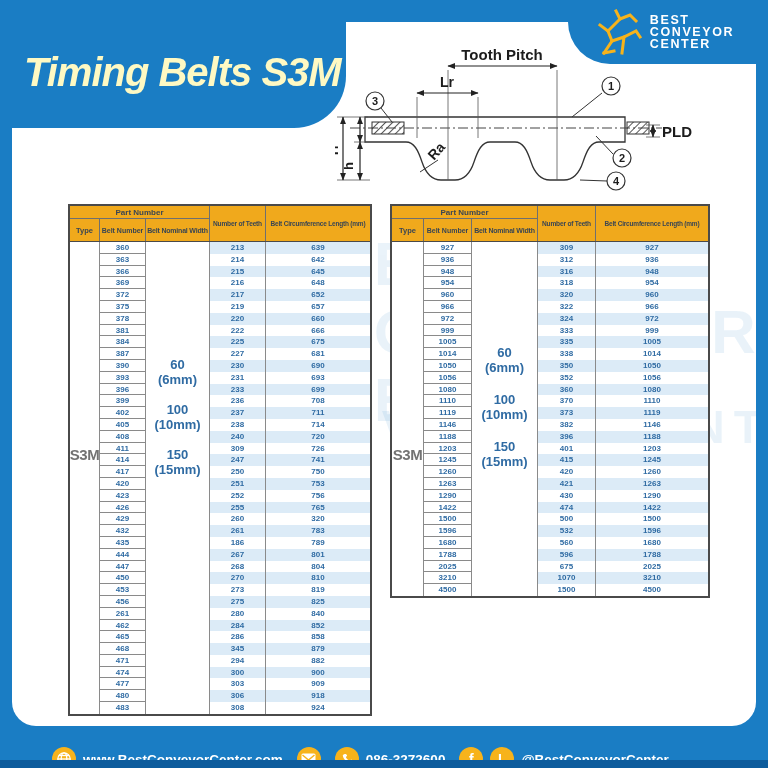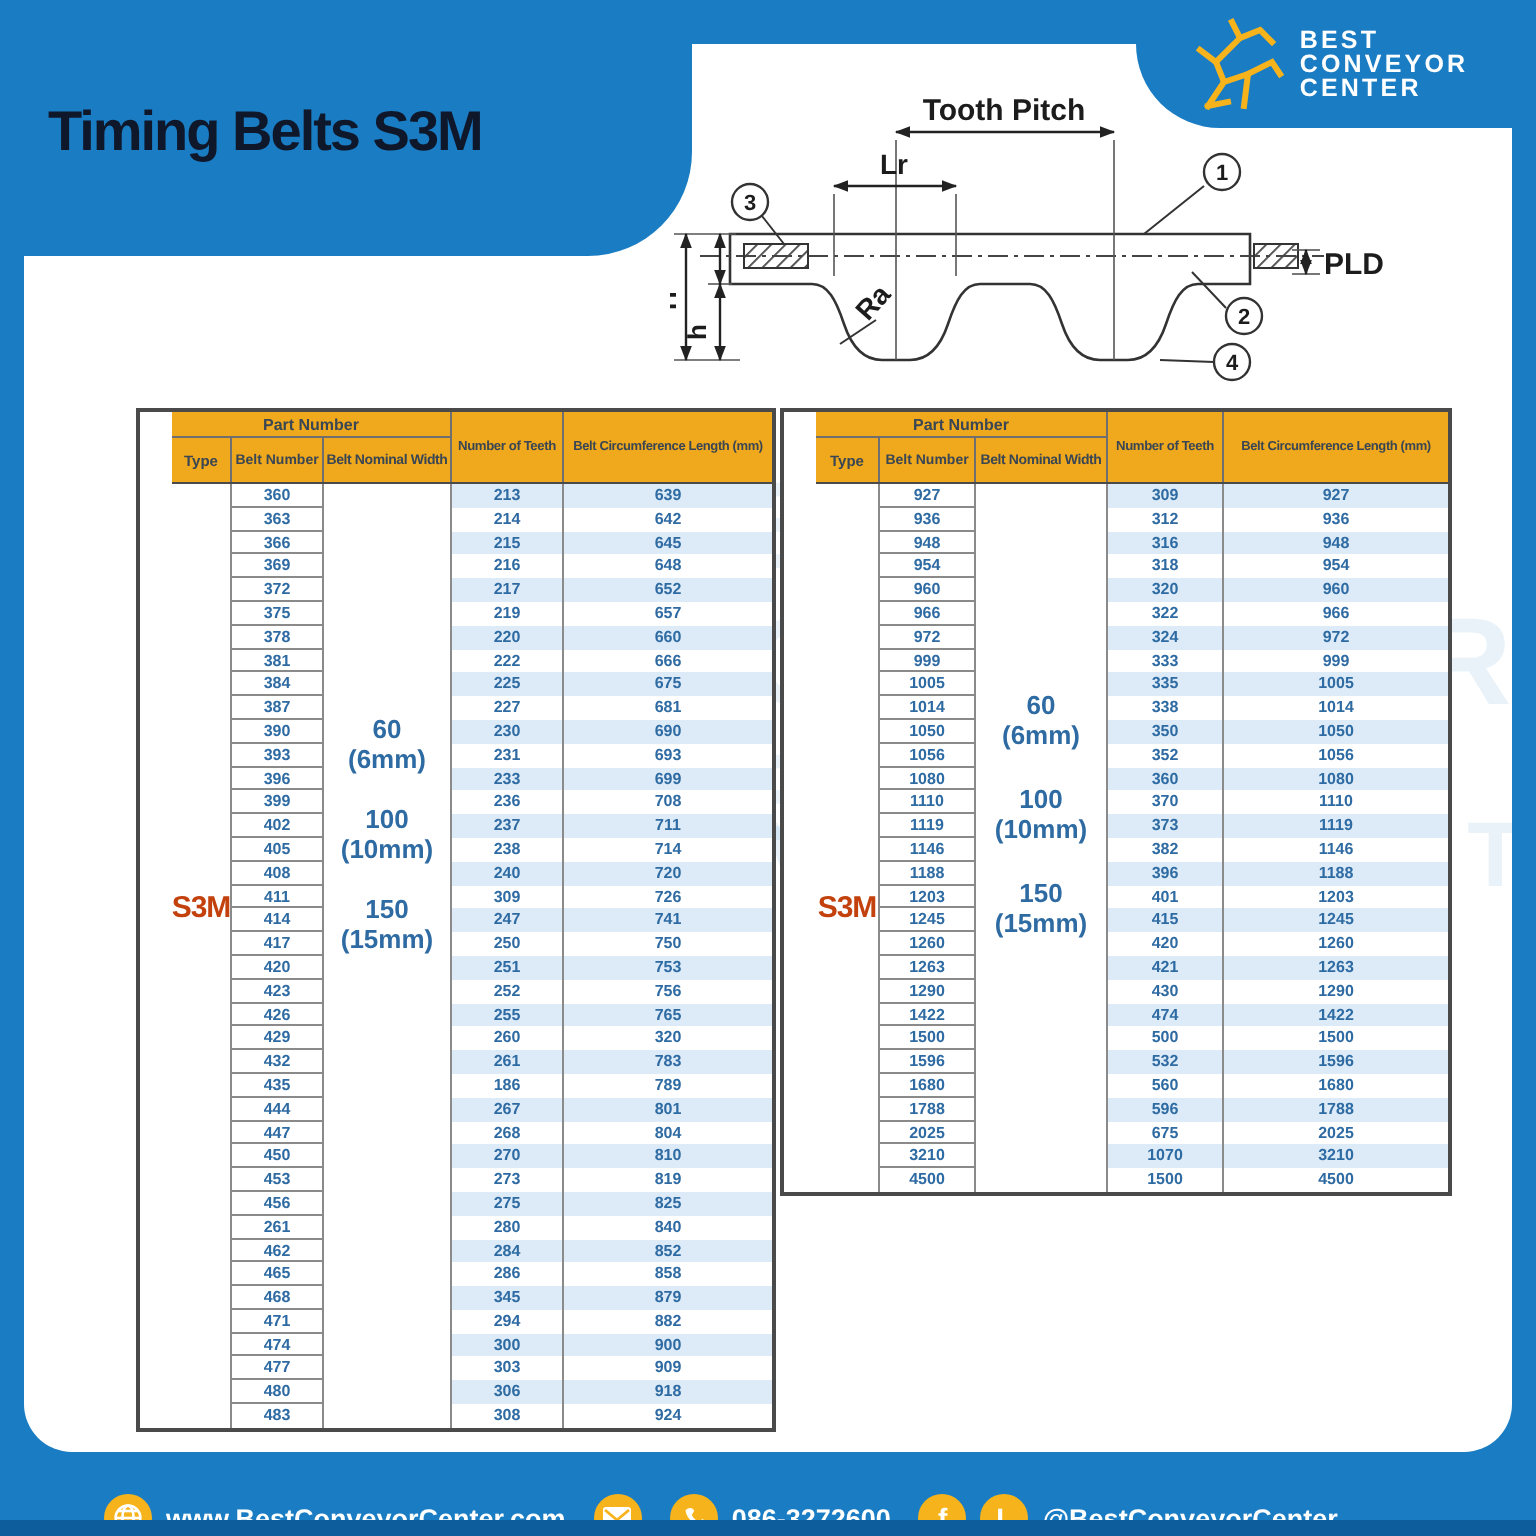--- a/index.html
+++ b/index.html
@@ -4,57 +4,57 @@
 <style>
   html,body{margin:0;padding:0;}
   .page{position:relative;width:768px;height:768px;background:#1a7dc4;overflow:hidden;
         font-family:"Liberation Sans",sans-serif;}
   
   .panel{position:absolute;left:12px;top:22px;width:744px;height:704px;background:#ffffff;
          border-radius:24px;}
   
   .banner{position:absolute;left:0;top:0;width:346px;height:128px;background:#1a7dc4;
           border-bottom-right-radius:52px;z-index:5;}
-  .banner h1{margin:0;position:absolute;left:24px;top:50px;font-size:28px;font-weight:800;
-             letter-spacing:-1px;color:#0f172a;white-space:nowrap;}
+  .banner h1{margin:0;position:absolute;left:24px;top:50px;font-size:40px;font-weight:800;
+             letter-spacing:-1px;color:#fef9c3;white-space:nowrap;font-style:italic;}
   
   .logo-box{position:absolute;right:0;top:0;width:200px;height:64px;background:#1a7dc4;
             border-bottom-left-radius:42px;z-index:5;display:flex;align-items:center;
             justify-content:center;gap:8px;padding-right:6px;box-sizing:border-box;}
   .logo-text{color:#fff;font-weight:800;font-size:12.5px;line-height:12px;letter-spacing:1.6px;}
   
   .wm{position:absolute;inset:0;overflow:hidden;pointer-events:none;border-radius:24px;}
   .wm-text{position:absolute;left:305px;top:208px;font-size:62px;font-weight:800;
            line-height:68px;letter-spacing:12px;color:#1a7dc4;opacity:0.09;white-space:nowrap;}
   .wm-text2{position:absolute;left:60px;top:378px;font-size:46px;font-weight:800;
             letter-spacing:9px;color:#1a7dc4;opacity:0.09;white-space:nowrap;}
   .wm-star{position:absolute;left:130px;top:180px;opacity:0.16;}
   
   .diagram{position:absolute;left:335px;top:30px;z-index:4;}
   .diagram text{font-family:"Liberation Sans",sans-serif;fill:#1c1c1c;}
   
   .belt-table{position:absolute;border:2px solid #4a4a4a;background:#fff;z-index:4;
-              color:#2f6ba3;padding-left:16px;}
+              color:#2f6ba3;}
   .t-left{left:68px;top:204px;--c1:30px;--c2:46px;--c3:64px;--c4:56px;--c5:104px;--rh:11.8px;}
   .t-right{left:390px;top:204px;--c1:32px;--c2:48px;--c3:66px;--c4:58px;--c5:112px;--rh:11.8px;}
   .thead{display:grid;grid-template-columns:var(--c1) var(--c2) var(--c3) var(--c4) var(--c5);
          grid-template-rows:13px 22px;background:#f0a91c;border-bottom:1.5px solid #4a4a4a;}
   .hc{display:flex;align-items:center;justify-content:center;color:#3a4653;font-weight:bold;
       border-right:1px solid #6f6f6f;white-space:nowrap;overflow:hidden;box-sizing:border-box;}
   .hc-part{grid-column:1/4;grid-row:1;border-bottom:1px solid #6f6f6f;font-size:8px;}
   .hc-type{grid-column:1;grid-row:2;font-size:7.5px;}
   .hc-belt{grid-column:2;grid-row:2;font-size:7px;}
   .hc-width{grid-column:3;grid-row:2;font-size:7px;letter-spacing:-0.2px;}
   .hc-teeth{grid-column:4;grid-row:1/3;font-size:6.6px;letter-spacing:-0.2px;}
   .hc-len{grid-column:5;grid-row:1/3;font-size:6.5px;letter-spacing:-0.2px;border-right:none;}
   .tbody{display:flex;position:relative;}
   .col{position:relative;box-sizing:border-box;}
   .col-type{width:var(--c1);border-right:1px solid #8a8a8a;}
   .type-label{position:absolute;left:50%;transform:translate(-50%,-50%);font-size:15px;
-              font-weight:800;letter-spacing:-0.5px;color:#c2410c;}
+              font-weight:800;letter-spacing:-0.5px;color:#737373;}
   .t-left .type-label{top:45%;} .t-right .type-label{top:60%;}
   .col-belt{width:var(--c2);border-right:1px solid #8a8a8a;}
   .bn-cell{height:var(--rh);line-height:var(--rh);text-align:center;font-size:8px;
            font-weight:bold;border-bottom:1px solid #8a8a8a;box-sizing:border-box;}
   .bn-cell:last-child{border-bottom:none;}
   .col-width{width:var(--c3);border-right:1px solid #8a8a8a;display:flex;flex-direction:column;
              align-items:center;box-sizing:border-box;}
   .t-left .col-width{padding-top:115px;gap:15px;}
   .t-right .col-width{padding-top:103px;gap:17px;}
   .w-group{text-align:center;font-weight:800;font-size:13px;line-height:15px;color:#2f6ba3;}

